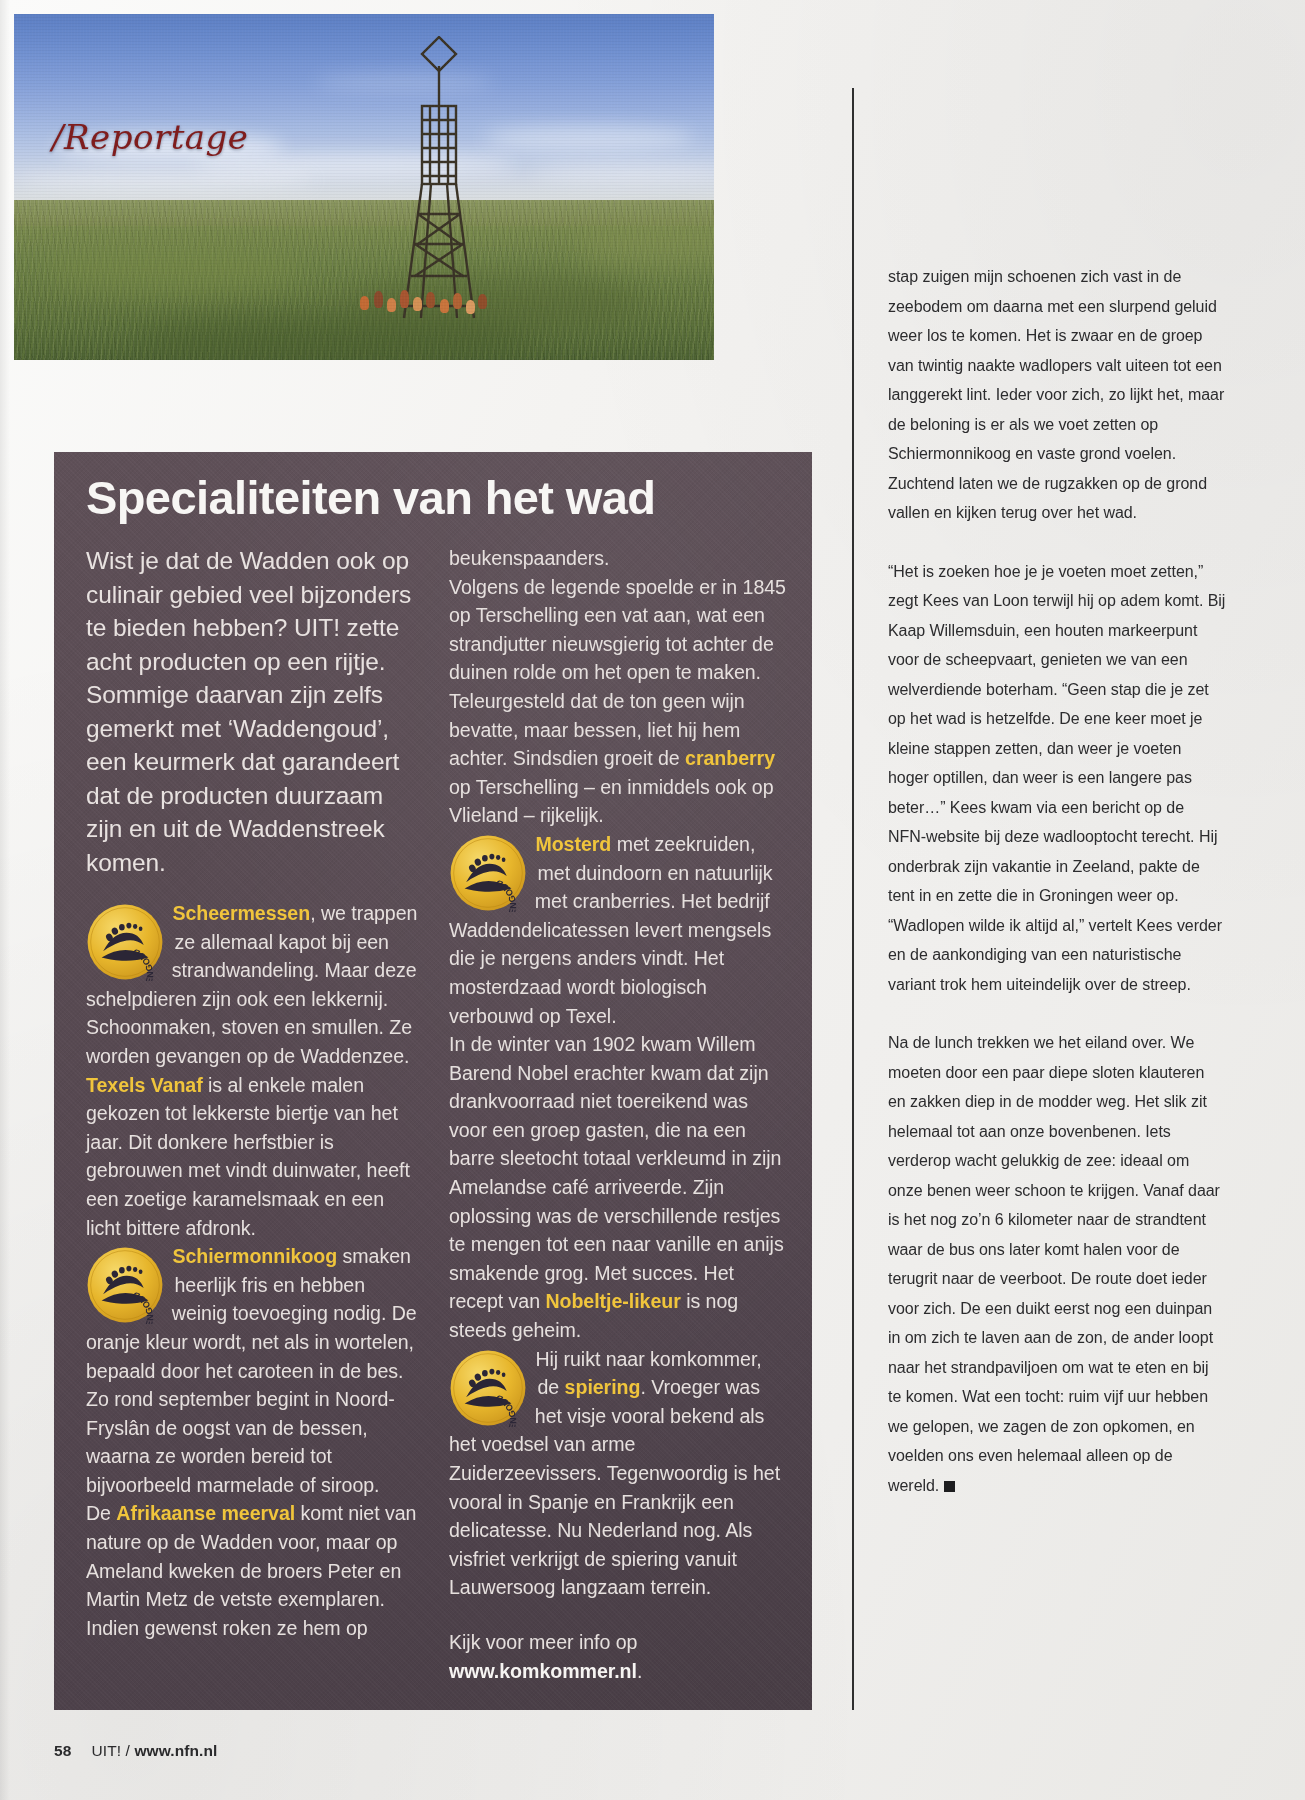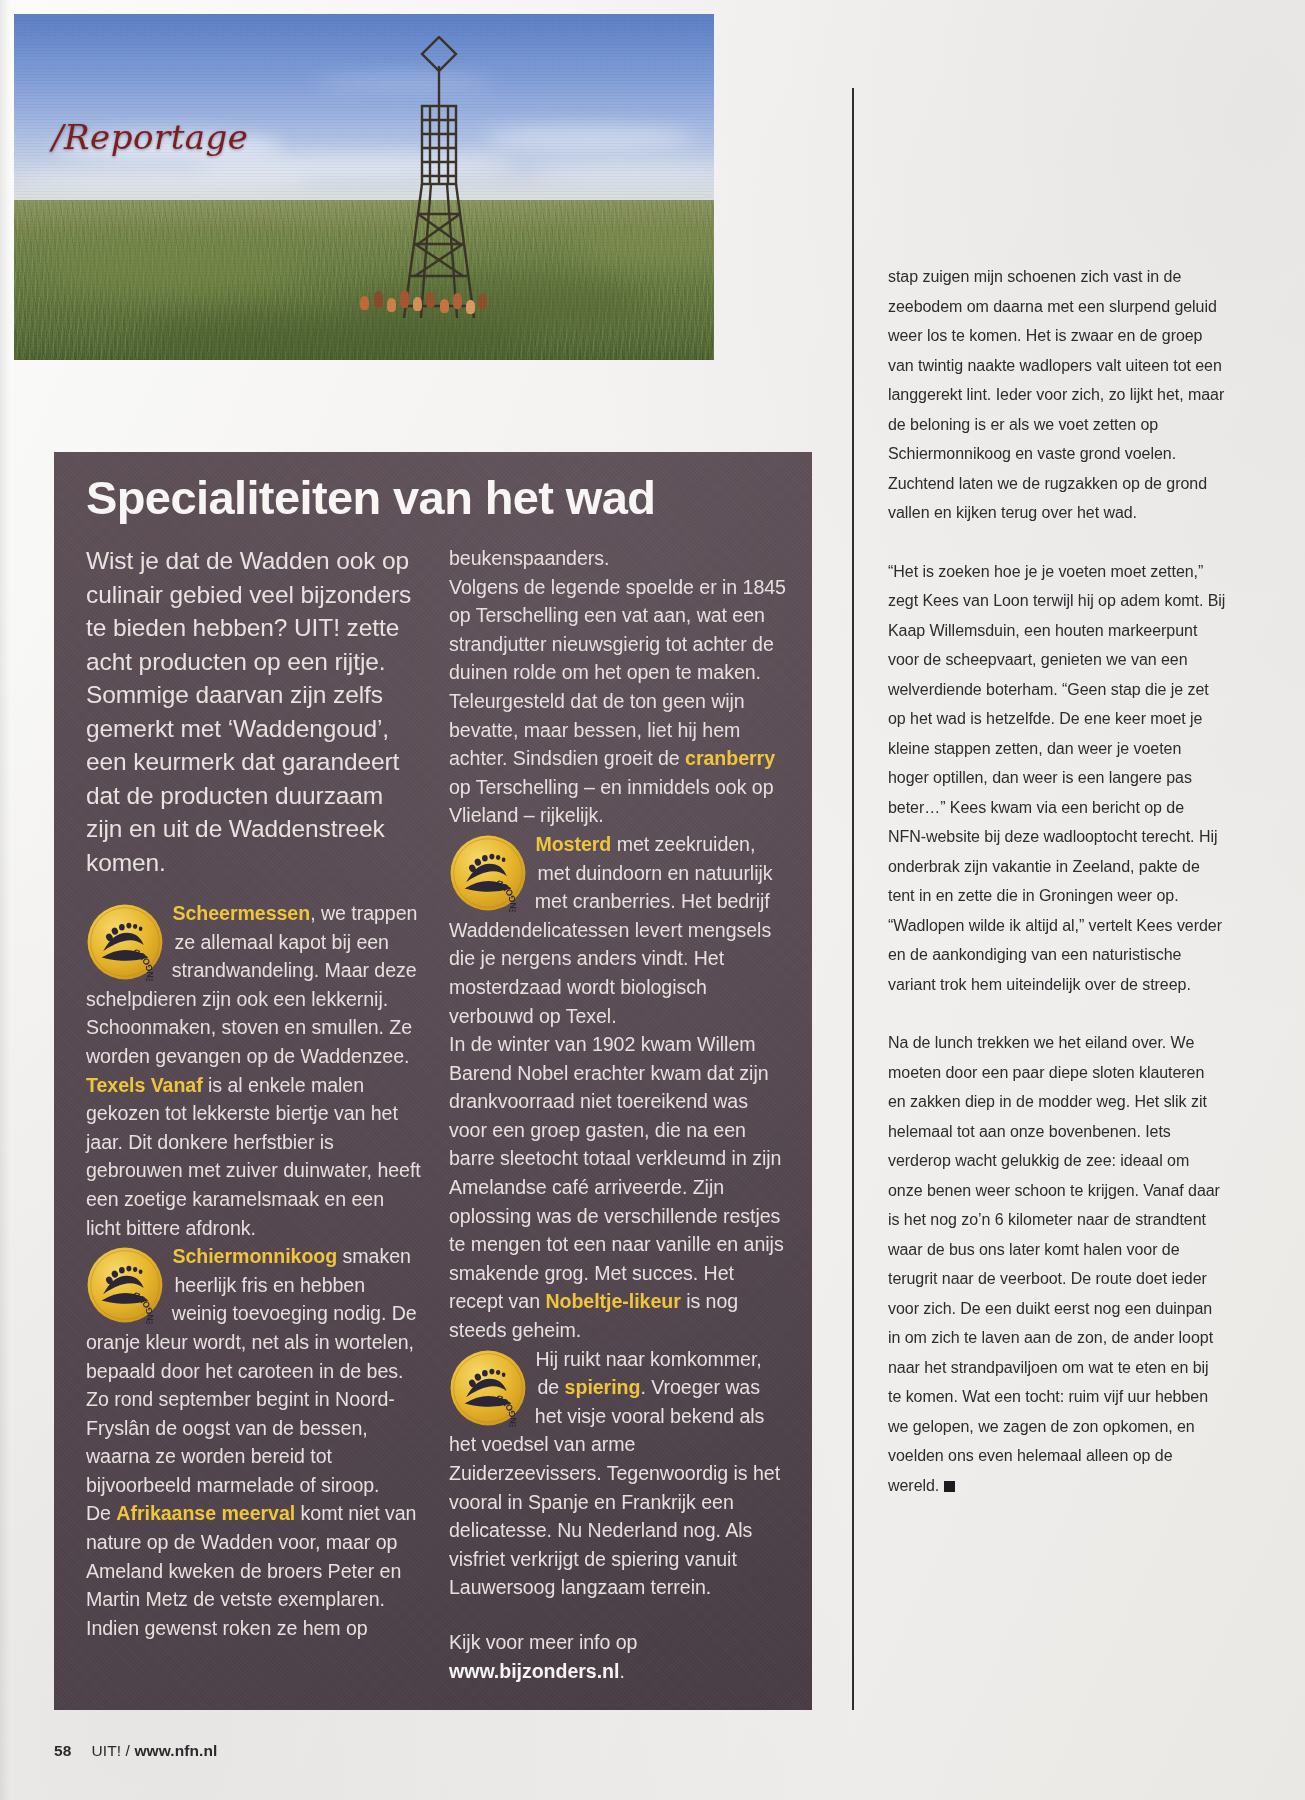--- a/index.html
+++ b/index.html
@@ -392,21 +392,21 @@
               </g>
               <text font-family="Liberation Sans, sans-serif" font-size="11.5" font-weight="700" fill="#2b2636" letter-spacing="1.1">
                 <textPath href="#arcA" startOffset="27%">WADDENGOUD</textPath>
               </text>
             </svg>
           </span>
           <span class="hw">Scheermessen</span><span>, we trappen ze allemaal kapot bij een strandwandeling. Maar deze schelpdieren zijn ook een lekkernij. Schoonmaken, stoven en smullen. Ze worden gevangen op de Waddenzee.</span>
         </p>
 
         <p class="body-dark">
-          <span class="hw">Texels Vanaf</span><span> is al enkele malen gekozen tot lekkerste biertje van het jaar. Dit donkere herfstbier is gebrouwen met zuiver duinwater, heeft een zoetige karamelsmaak en een licht bittere afdronk.</span>
+          <span class="hw">Texels Vanaf</span><span> is al enkele malen gekozen tot lekkerste biertje van het jaar. Dit donkere herfstbier is gebrouwen met vindt duinwater, heeft een zoetige karamelsmaak en een licht bittere afdronk.</span>
         </p>
 
         <p class="body-dark withbadge">
           <span class="badge">
             <svg viewBox="0 0 100 100">
               <defs>
                 <path id="arcB" d="M 50,92 m -36,0 a 36,36 0 1,0 72,0 a 36,36 0 1,0 -72,0"></path>
                 <radialGradient id="gB" cx="38%" cy="32%" r="78%">
                   <stop offset="0%" stop-color="#f6d96a"></stop>
                   <stop offset="55%" stop-color="#e7b62c"></stop>
@@ -509,21 +509,21 @@
               </text>
             </svg>
           </span>
           <span>Hij ruikt naar komkommer, de </span><span class="hw">spiering</span><span>. Vroeger was het visje vooral bekend als het voedsel van arme Zuiderzeevissers. Tegenwoordig is het vooral in Spanje en Frankrijk een delicatesse. Nu Nederland nog. Als visfriet verkrijgt de spiering vanuit Lauwersoog langzaam terrein.</span>
         </p>
 
         <div class="gap"></div>
 
         <p class="body-dark">
           <span>Kijk voor meer info op</span><br>
-          <span class="url">www.bijzonders.nl</span><span>.</span>
+          <span class="url">www.komkommer.nl</span><span>.</span>
         </p>
       </div>
     </div>
   </div>
 
   <div class="rightcol">
     <p class="body-light">stap zuigen mijn schoenen zich vast in de zeebodem om daarna met een slurpend geluid weer los te komen. Het is zwaar en de groep van twintig naakte wadlopers valt uiteen tot een langgerekt lint. Ieder voor zich, zo lijkt het, maar de beloning is er als we voet zetten op Schiermonnikoog en vaste grond voelen. Zuchtend laten we de rugzakken op de grond vallen en kijken terug over het wad.</p>
     <p class="body-light">“Het is zoeken hoe je je voeten moet zetten,” zegt Kees van Loon terwijl hij op adem komt. Bij Kaap Willemsduin, een houten markeerpunt voor de scheepvaart, genieten we van een welverdiende boterham. “Geen stap die je zet op het wad is hetzelfde. De ene keer moet je kleine stappen zetten, dan weer je voeten hoger optillen, dan weer is een langere pas beter…” Kees kwam via een bericht op de NFN-website bij deze wadlooptocht terecht. Hij onderbrak zijn vakantie in Zeeland, pakte de tent in en zette die in Groningen weer op. “Wadlopen wilde ik altijd al,” vertelt Kees verder en de aankondiging van een naturistische variant trok hem uiteindelijk over de streep.</p>
     <p class="body-light"><span>Na de lunch trekken we het eiland over. We moeten door een paar diepe sloten klauteren en zakken diep in de modder weg. Het slik zit helemaal tot aan onze bovenbenen. Iets verderop wacht gelukkig de zee: ideaal om onze benen weer schoon te krijgen. Vanaf daar is het nog zo’n 6 kilometer naar de strandtent waar de bus ons later komt halen voor de terugrit naar de veerboot. De route doet ieder voor zich. De een duikt eerst nog een duinpan in om zich te laven aan de zon, de ander loopt naar het strandpaviljoen om wat te eten en bij te komen. Wat een tocht: ruim vijf uur hebben we gelopen, we zagen de zon opkomen, en voelden ons even helemaal alleen op de wereld.</span><span class="endmark"></span></p>
   </div>

